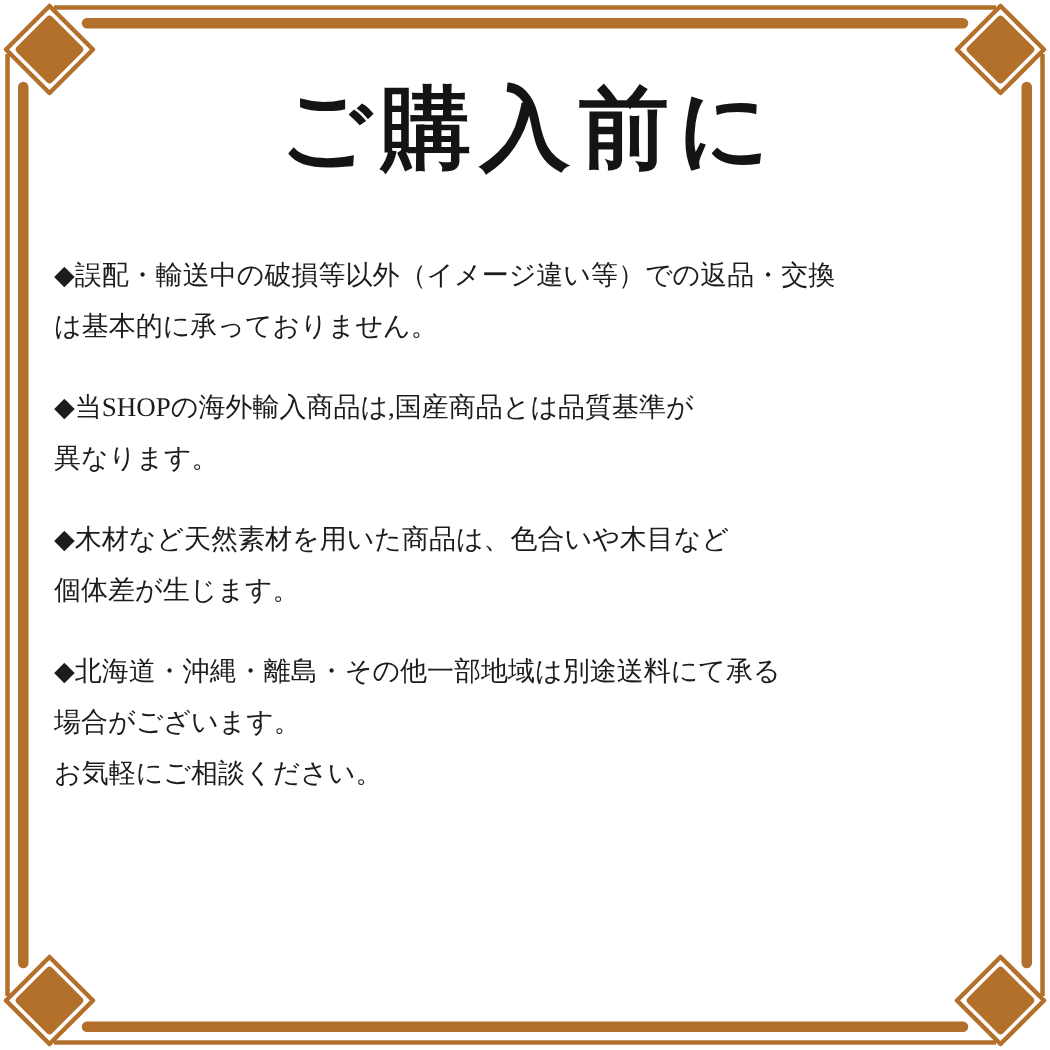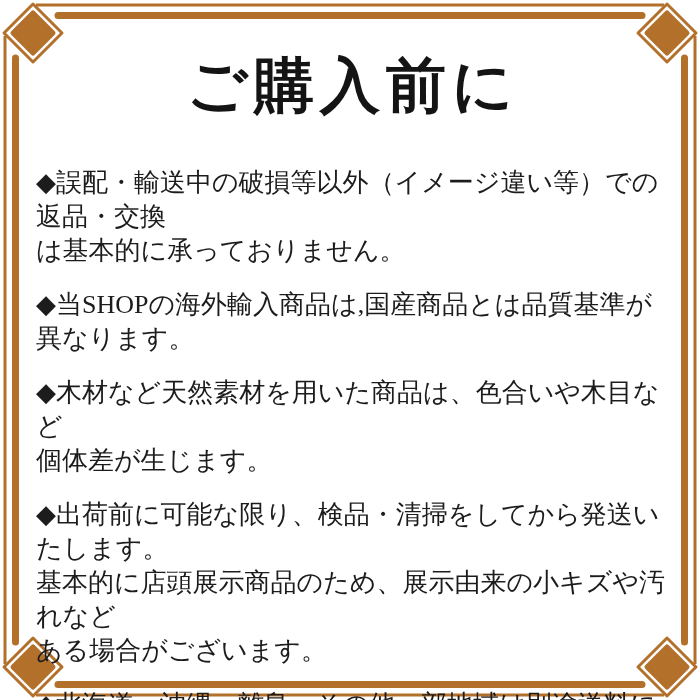--- a/index.html
+++ b/index.html
@@ -24,21 +24,21 @@
     font-size:60px;
     line-height:88px;
     font-weight:bold;
     letter-spacing:6px;
     text-align:center;
     color:#141414;
     white-space:nowrap;
   }
   .notice{
     margin:0 0 20px 0;
-    font-size:26px;
+    font-size:18px;
     line-height:34px;
     font-weight:500;
     white-space:pre-line;
     letter-spacing:0;
   }
 </style>
 </head>
 <body>
 
 <div class="page">
@@ -86,21 +86,18 @@
   </svg>
 
   <div class="content">
     <h1 class="title">ご購入前に</h1>
     <p class="notice">◆誤配・輸送中の破損等以外（イメージ違い等）での返品・交換
 は基本的に承っておりません。</p>
     <p class="notice">◆当SHOPの海外輸入商品は,国産商品とは品質基準が
 異なります。</p>
     <p class="notice">◆木材など天然素材を用いた商品は、色合いや木目など
 個体差が生じます。</p>
-    <p class="notice">◆出荷前に可能な限り、検品・清掃をしてから発送いたします。
-基本的に店頭展示商品のため、展示由来の小キズや汚れなど
-ある場合がございます。</p>
     <p class="notice">◆北海道・沖縄・離島・その他一部地域は別途送料にて承る
 場合がございます。
 お気軽にご相談ください。</p>
   </div>
 
 </div>
 
 </body></html>

